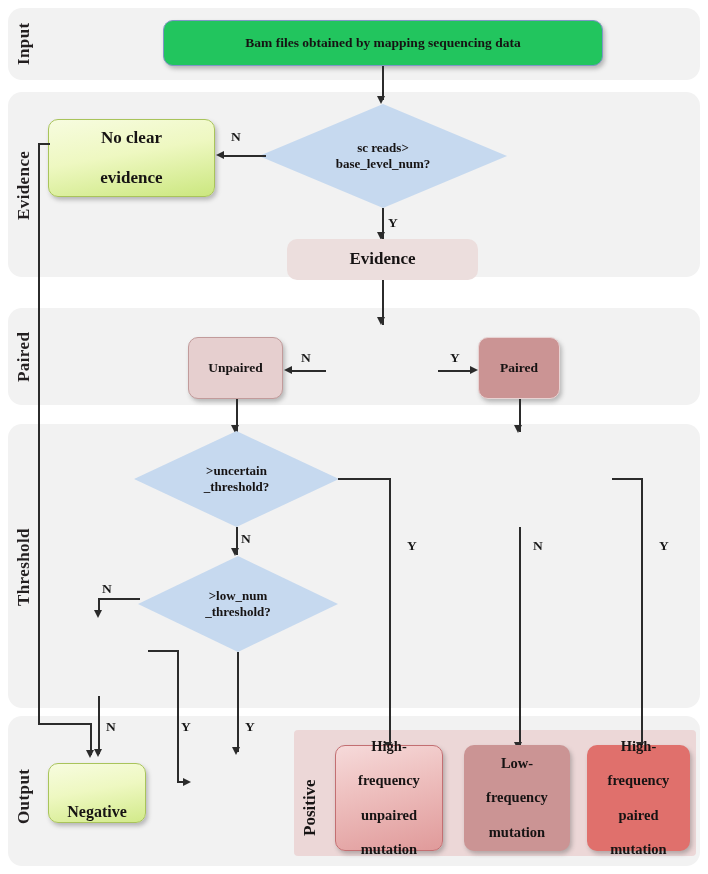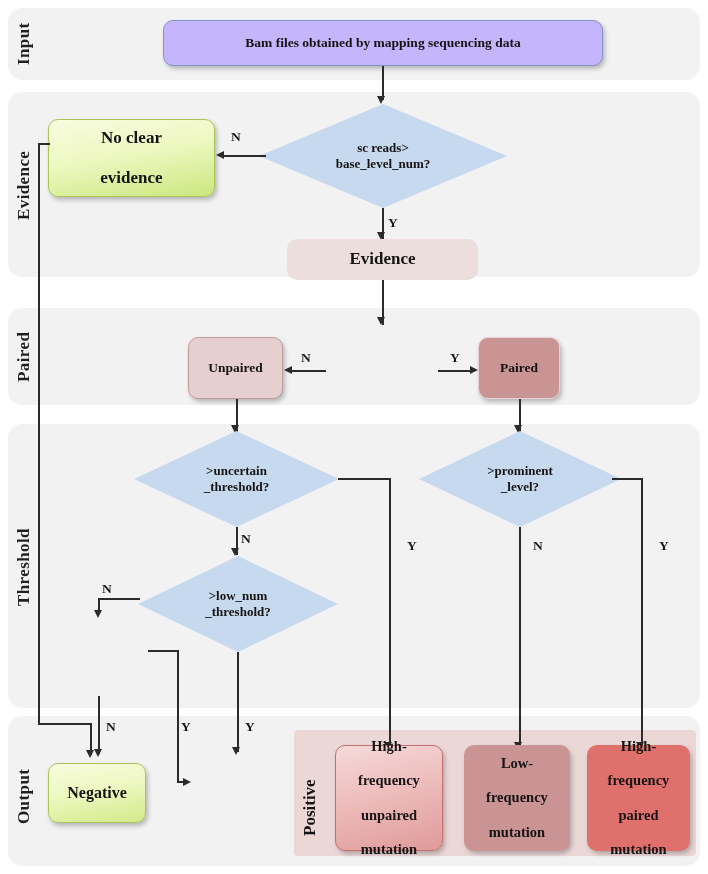--- a/index.html
+++ b/index.html
@@ -58,21 +58,21 @@
 
   <div class="band-label" style="left:14px;top:14px;width:22px;height:60px;font-size:17px;">Input</div>
   <div class="band-label" style="left:14px;top:115px;width:22px;height:140px;font-size:17px;">Evidence</div>
   <div class="band-label" style="left:14px;top:318px;width:22px;height:78px;font-size:17px;">Paired</div>
   <div class="band-label" style="left:14px;top:500px;width:22px;height:135px;font-size:17px;">Threshold</div>
   <div class="band-label" style="left:14px;top:760px;width:22px;height:72px;font-size:17px;">Output</div>
 
   <div class="posgroup" style="left:294px;top:730px;width:402px;height:126px;"></div>
   <div class="poslbl" style="left:300px;top:752px;width:22px;height:84px;font-size:17px;">Positive</div>
 
-  <div class="node rr shadow" style="left:163px;top:20px;width:440px;height:46px;background:#c4b5fd;border:1px solid #7f96c6;font-size:13.5px;">
+  <div class="node rr shadow" style="left:163px;top:20px;width:440px;height:46px;background:#22c55e;border:1px solid #7f96c6;font-size:13.5px;">
     <span>Bam files obtained by mapping sequencing data</span>
   </div>
 
   <div class="ln v" style="left:382px;top:66px;height:34px;"></div>
   <div class="arw arw-d" style="left:377.3px;top:96px;"></div>
 
   <div class="diamond" style="left:259px;top:104px;width:248px;height:104px;">
     <div class="dshape"></div>
     <div class="dtext" style="font-size:13px;">
       <div>
@@ -137,29 +137,20 @@
   <div class="diamond" style="left:134px;top:431px;width:205px;height:96px;">
     <div class="dshape"></div>
     <div class="dtext" style="font-size:13px;">
       <div>
         <div>&gt;uncertain</div>
         <div>_threshold?</div>
       </div>
     </div>
   </div>
 
-  <div class="diamond" style="left:419px;top:431px;width:202px;height:96px;">
-    <div class="dshape"></div>
-    <div class="dtext" style="font-size:13px;">
-      <div>
-        <div>&gt;prominent</div>
-        <div>_level?</div>
-      </div>
-    </div>
-  </div>
 
   <div class="diamond" style="left:138px;top:556px;width:200px;height:96px;">
     <div class="dshape"></div>
     <div class="dtext" style="font-size:13px;">
       <div>
         <div>&gt;low_num</div>
         <div>_threshold?</div>
       </div>
     </div>
   </div>
@@ -196,21 +187,21 @@
   <div class="ln v" style="left:519px;top:527px;height:220px;"></div>
   <div class="arw arw-d" style="left:514.3px;top:742px;"></div>
   <div class="elbl" style="left:533px;top:538px;">N</div>
 
   <div class="ln h" style="left:612px;top:478px;width:31px;"></div>
   <div class="ln v" style="left:641px;top:478px;height:269px;"></div>
   <div class="arw arw-d" style="left:636.3px;top:742px;"></div>
   <div class="elbl" style="left:659px;top:538px;">Y</div>
 
   <div class="node rr shadow" style="left:48px;top:763px;width:98px;height:60px;border:1.5px solid #a9c45b;font-size:16px;
-              background:linear-gradient(170deg,#f7fcdf 0%,#eef8c1 45%,#d2ea8a 100%);">
+              background:linear-gradient(170deg,#f7fcdf 0%,#eef8c1 45%,#d2ea8a 100%);align-items:flex-end;">
     <span>Negative</span>
   </div>
 
 
   <div class="node rr shadow" style="left:335px;top:745px;width:108px;height:106px;border:1.5px solid #c36f72;font-size:14.5px;
               background:linear-gradient(165deg,#f6dada 0%,#eec0bf 40%,#e09a9a 100%);">
     <span>
       <span>High-</span><br>
       <span>frequency</span><br>
       <span>unpaired</span><br>

